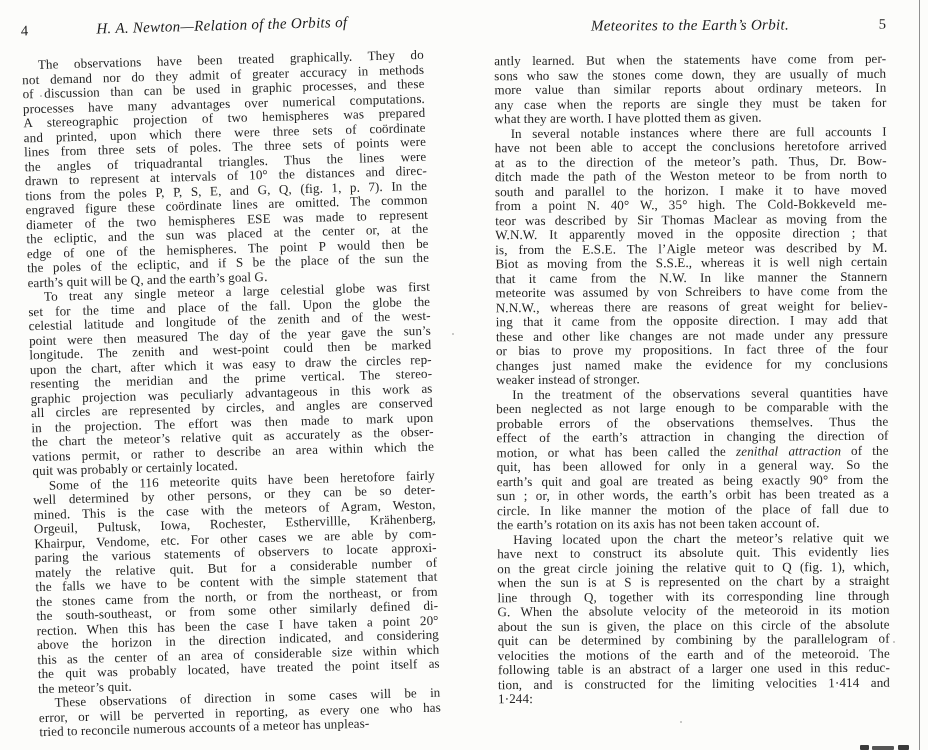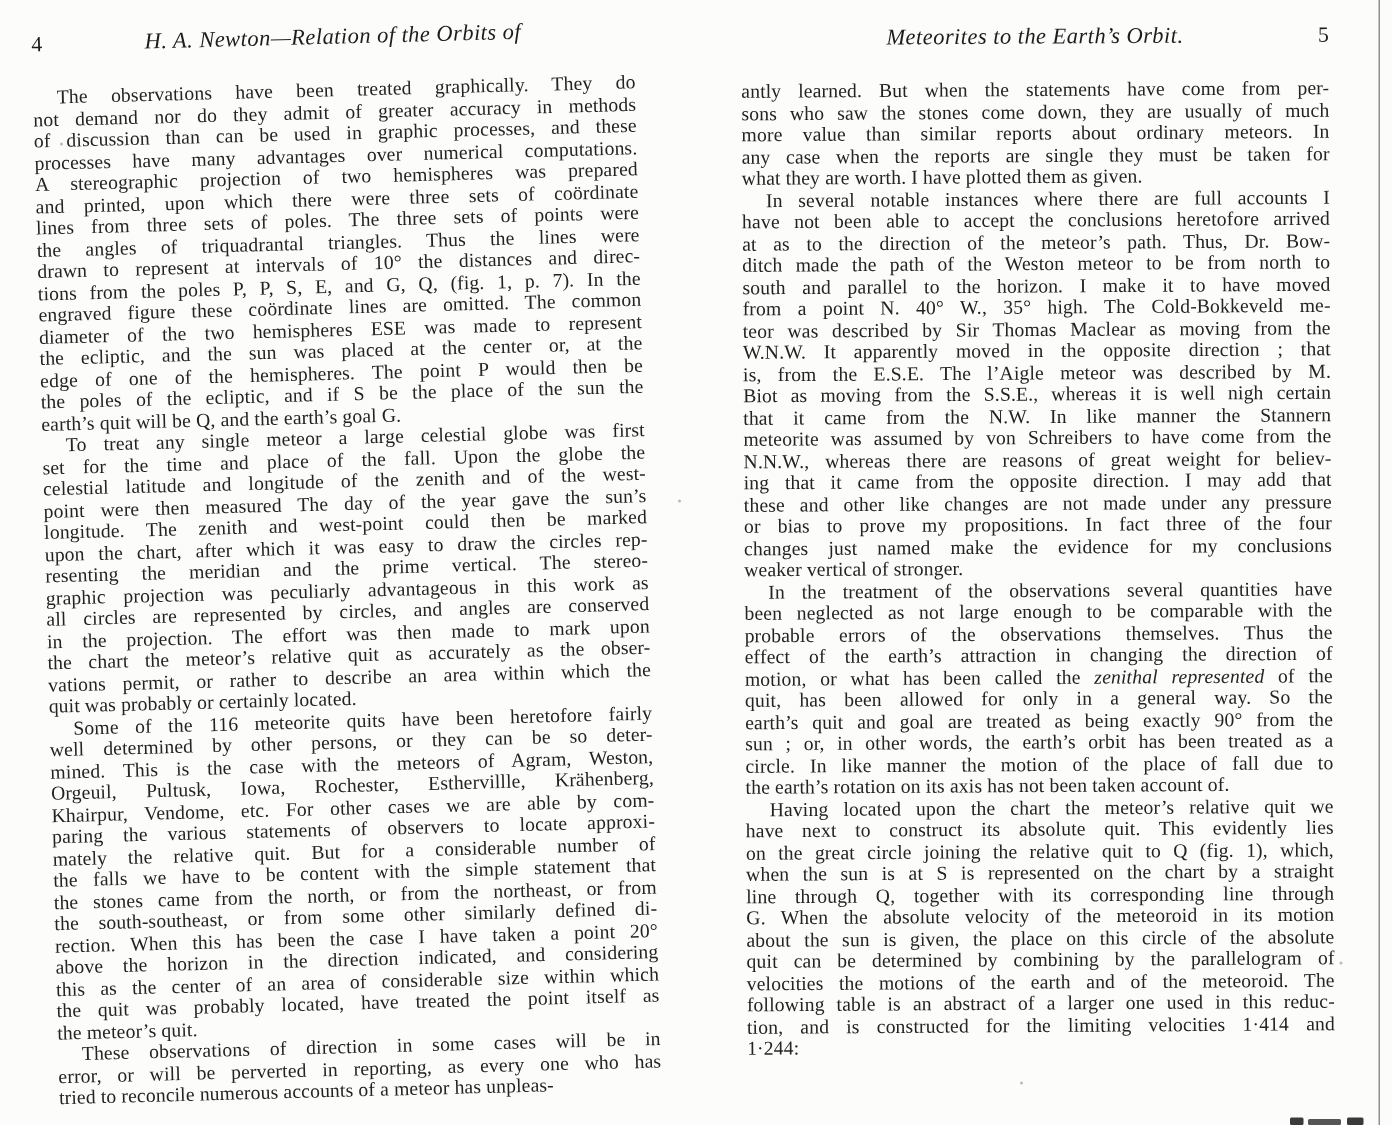--- a/index.html
+++ b/index.html
@@ -163,28 +163,28 @@
           <div class="line"><span>W.N.W.  It apparently moved in the opposite direction ; that</span></div>
           <div class="line"><span>is, from the E.S.E.  The l’Aigle meteor was described by M.</span></div>
           <div class="line"><span>Biot as moving from the S.S.E., whereas it is well nigh certain</span></div>
           <div class="line"><span>that it came from the N.W.  In like manner the Stannern</span></div>
           <div class="line"><span>meteorite was assumed by von Schreibers to have come from the</span></div>
           <div class="line"><span>N.N.W., whereas there are reasons of great weight for believ-</span></div>
           <div class="line"><span>ing that it came from the opposite direction.  I may add that</span></div>
           <div class="line"><span>these and other like changes are not made under any pressure</span></div>
           <div class="line"><span>or bias to prove my propositions.  In fact three of the four</span></div>
           <div class="line"><span>changes just named make the evidence for my conclusions</span></div>
-          <div class="line last"><span>weaker vertical of stronger.</span></div>
+          <div class="line last"><span>weaker instead of stronger.</span></div>
         </div>
         <div class="para">
           <div class="line indent"><span>In the treatment of the observations several quantities have</span></div>
           <div class="line"><span>been neglected as not large enough to be comparable with the</span></div>
           <div class="line"><span>probable errors of the observations themselves.  Thus the</span></div>
           <div class="line"><span>effect of the earth’s attraction in changing the direction of</span></div>
-          <div class="line"><span>motion, or what has been called the </span><i>zenithal represented</i><span> of the</span></div>
+          <div class="line"><span>motion, or what has been called the </span><i>zenithal attraction</i><span> of the</span></div>
           <div class="line"><span>quit, has been allowed for only in a general way.  So the</span></div>
           <div class="line"><span>earth’s quit and goal are treated as being exactly 90° from the</span></div>
           <div class="line"><span>sun ; or, in other words, the earth’s orbit has been treated as a</span></div>
           <div class="line"><span>circle.  In like manner the motion of the place of fall due to</span></div>
           <div class="line last"><span>the earth’s rotation on its axis has not been taken account of.</span></div>
         </div>
         <div class="para">
           <div class="line indent"><span>Having located upon the chart the meteor’s relative quit we</span></div>
           <div class="line"><span>have next to construct its absolute quit.  This evidently lies</span></div>
           <div class="line"><span>on the great circle joining the relative quit to Q (fig. 1), which,</span></div>

